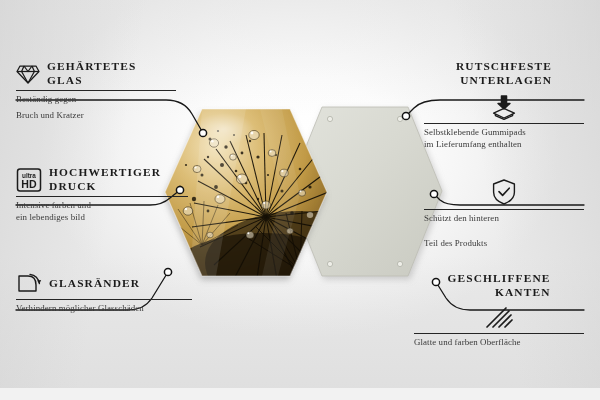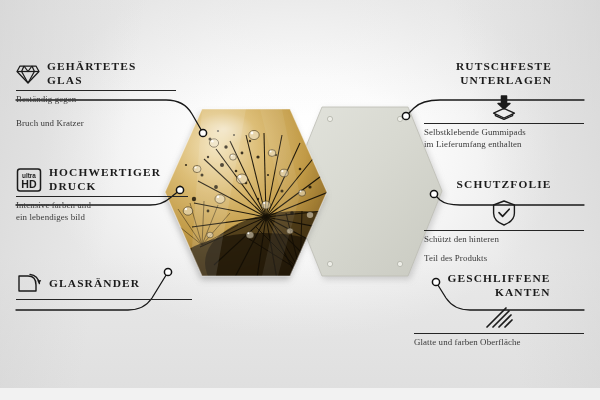--- a/index.html
+++ b/index.html
@@ -277,21 +277,21 @@
           <path d="M8 3 L12 8.5 L16 3"></path>
         </g>
       </svg>
       <div>
         <div class="ftitle">GEHÄRTETES</div>
         <div class="ftitle">GLAS</div>
       </div>
     </div>
     <div class="rule"></div>
     <div class="fsub">Beständig gegen</div>
-    <div class="fsub" style="margin-top:12px">Bruch und Kratzer</div>
+    <div class="fsub" style="margin-top:4px">Bruch und Kratzer</div>
   </div>
 
   <div class="feat left" style="left:16px;top:166px;width:172px;">
     <div class="fhead">
       <svg class="ico" width="26" height="26" viewBox="0 0 26 26">
         <rect x="1.5" y="2" width="23" height="22" rx="2.5" ry="2.5" fill="none" stroke="#1b1b1b" stroke-width="1.5"></rect>
         <text x="13" y="11.4" text-anchor="middle" font-family="Liberation Sans, sans-serif" font-size="6.4" font-weight="bold" fill="#1b1b1b">ultra</text>
         <text x="13" y="21" text-anchor="middle" font-family="Liberation Sans, sans-serif" font-size="10.6" font-weight="bold" fill="#1b1b1b">HD</text>
       </svg>
       <div>
@@ -309,20 +309,21 @@
       <svg class="ico" width="26" height="24" viewBox="0 0 26 24">
         <path d="M3 4 L12 4 Q20 4 20 13 L20 19 L3 19 Z" fill="none" stroke="#1b1b1b" stroke-width="1.4" stroke-linejoin="round"></path>
         <path d="M14 2.4 Q22 3.6 23.4 11.6" fill="none" stroke="#1b1b1b" stroke-width="1.4" stroke-linecap="round"></path>
         <path d="M23.4 11.8 L21.1 8.6 L25.2 8.1 Z" fill="#1b1b1b"></path>
       </svg>
       <div>
         <div class="ftitle">GLASRÄNDER</div>
       </div>
     </div>
     <div class="rule"></div>
+    <div class="fsub">Verhindern möglicher Glasschäden</div>
   </div>
 
   <div class="feat right" style="left:424px;top:60px;width:160px;">
     <div class="fhead">
       <div>
         <div class="ftitle">RUTSCHFESTE</div>
         <div class="ftitle">UNTERLAGEN</div>
       </div>
       <svg class="ico" width="26" height="26" viewBox="0 0 26 26">
         <g fill="none" stroke="#1b1b1b" stroke-width="1.35" stroke-linejoin="round">
@@ -332,31 +333,28 @@
         </g>
       </svg>
     </div>
     <div class="rule"></div>
     <div class="fsub">Selbstklebende Gummipads</div>
     <div class="fsub" style="margin-top:0">im Lieferumfang enthalten</div>
   </div>
 
   <div class="feat right" style="left:424px;top:178px;width:160px;">
     <div class="fhead">
-      <div>
-        <div class="ftitle">SCHUTZFOLIE</div>
-      </div>
       <svg class="ico" width="26" height="28" viewBox="0 0 26 28">
         <path d="M13 2 L23.4 6 L23.4 14.2 Q23.4 22 13 26 Q2.6 22 2.6 14.2 L2.6 6 Z" fill="none" stroke="#1b1b1b" stroke-width="1.4" stroke-linejoin="round"></path>
         <path d="M8 13.6 L11.6 17.4 L18.2 10.2" fill="none" stroke="#1b1b1b" stroke-width="1.6" stroke-linecap="round" stroke-linejoin="round"></path>
       </svg>
     </div>
     <div class="rule"></div>
     <div class="fsub">Schützt den hinteren</div>
-    <div class="fsub" style="margin-top:8px">Teil des Produkts</div>
+    <div class="fsub" style="margin-top:14px">Teil des Produkts</div>
   </div>
 
   <div class="feat right" style="left:414px;top:272px;width:170px;">
     <div class="fhead">
       <div>
         <div class="ftitle">GESCHLIFFENE</div>
         <div class="ftitle">KANTEN</div>
       </div>
       <svg class="ico" width="28" height="24" viewBox="0 0 28 24">
         <g stroke="#1b1b1b" stroke-width="1.7" stroke-linecap="round">

